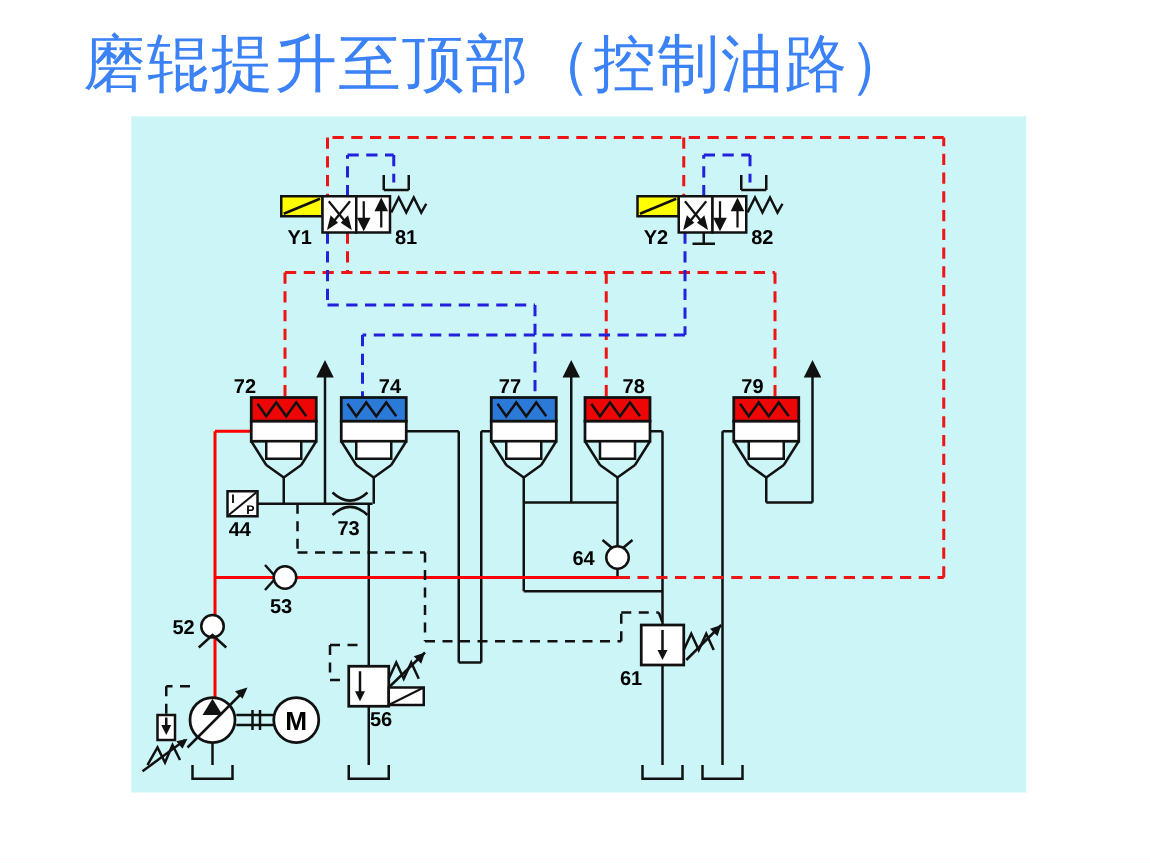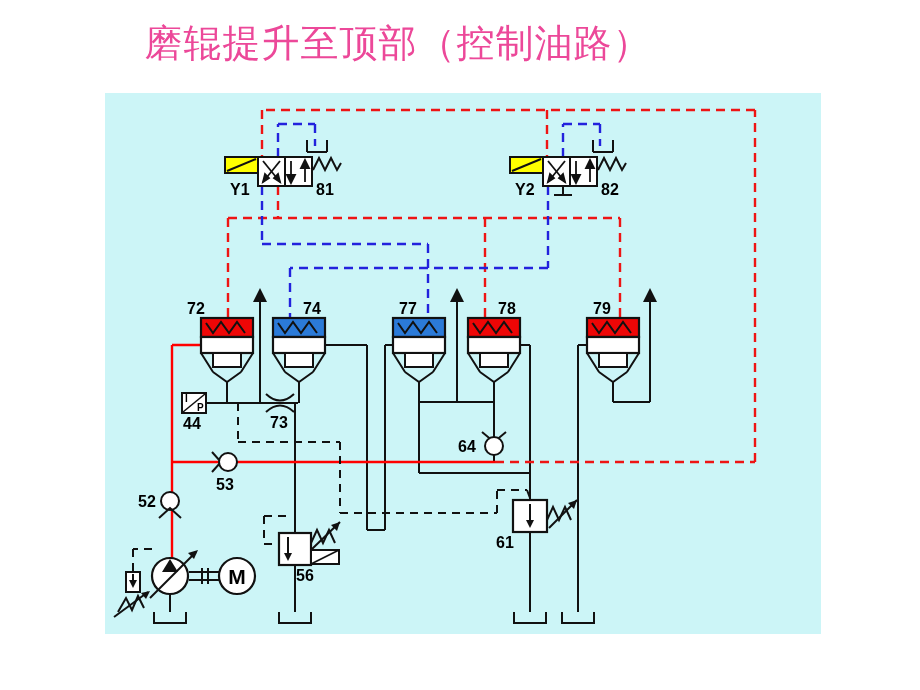--- a/index.html
+++ b/index.html
@@ -1,18 +1,18 @@
 <!DOCTYPE html>
 <html><head>
 <meta charset="utf-8">
 <style>
   html,body{margin:0;padding:0;background:#ffffff;}
   .slide{position:relative;width:920px;height:690px;background:#ffffff;font-family:"Liberation Sans",sans-serif;overflow:hidden;}
   .title{position:absolute;left:0;top:18px;width:796px;text-align:center;
-         font-family:"Liberation Serif","DejaVu Serif",serif;font-size:38px;color:#ec4899;letter-spacing:1px;}
+         font-family:"Liberation Serif","DejaVu Serif",serif;font-size:50px;color:#3b82f6;letter-spacing:1px;}
   svg text{font-family:"Liberation Sans",sans-serif;font-weight:bold;fill:#000;}
   .lbl{font-size:16px;}
   .tiny{font-size:10px;}
   .mot{font-size:21px;}
 </style>
 </head>
 <body>
 
 <div class="slide">
   <div class="title">磨辊提升至顶部（控制油路）</div>

